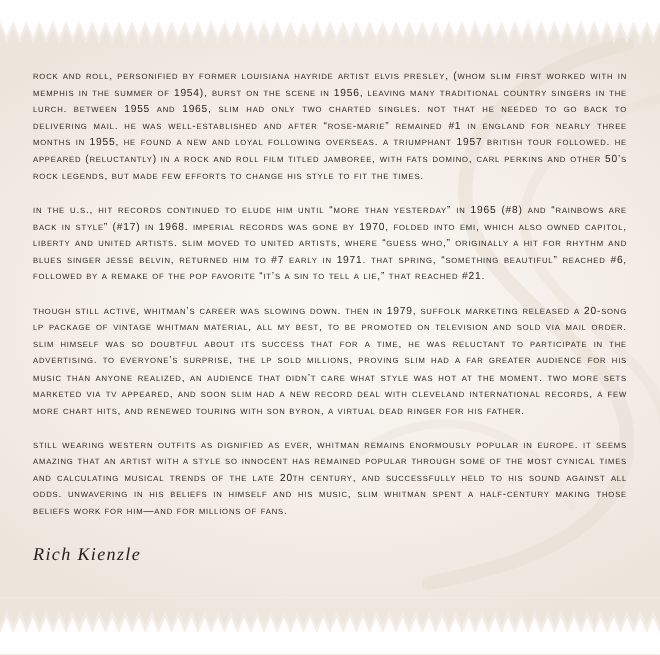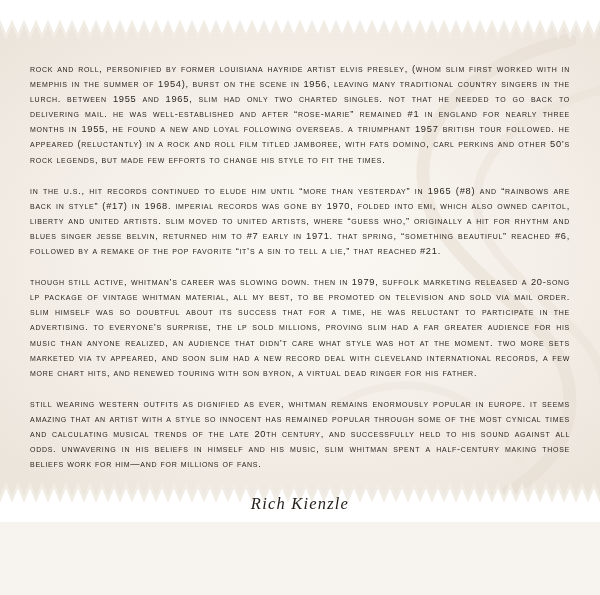--- a/index.html
+++ b/index.html
@@ -10,21 +10,21 @@
     width: 600px;
     height: 595px;
     background: #f7f3ee;
     font-family: "Liberation Sans", sans-serif;
     overflow: hidden;
   }
 
   .page {
     position: relative;
     width: 600px;
-    height: 522px;
+    height: 595px;
     background:
       radial-gradient(ellipse 420px 300px at 52% 48%, #fbf8f4 0%, #f4efe8 55%, #ece5dc 100%);
     overflow: hidden;
   }
 
   
   .watermark {
     position: absolute;
     right: -30px;
     top: 30px;
@@ -61,21 +61,20 @@
     color: #2b2520;
     text-align: justify;
     font-variant: small-caps;
     text-transform: lowercase;
     font-family: "Liberation Sans", sans-serif;
   }
   p.para:first-letter { }
 
   .signature {
     margin-top: 22px;
-    text-align: center;
     font-family: "Liberation Serif", serif;
     font-style: italic;
     font-size: 16.5px;
     letter-spacing: 1.2px;
     color: #241f1b;
   }
 </style>
 </head>
 <body>
 

